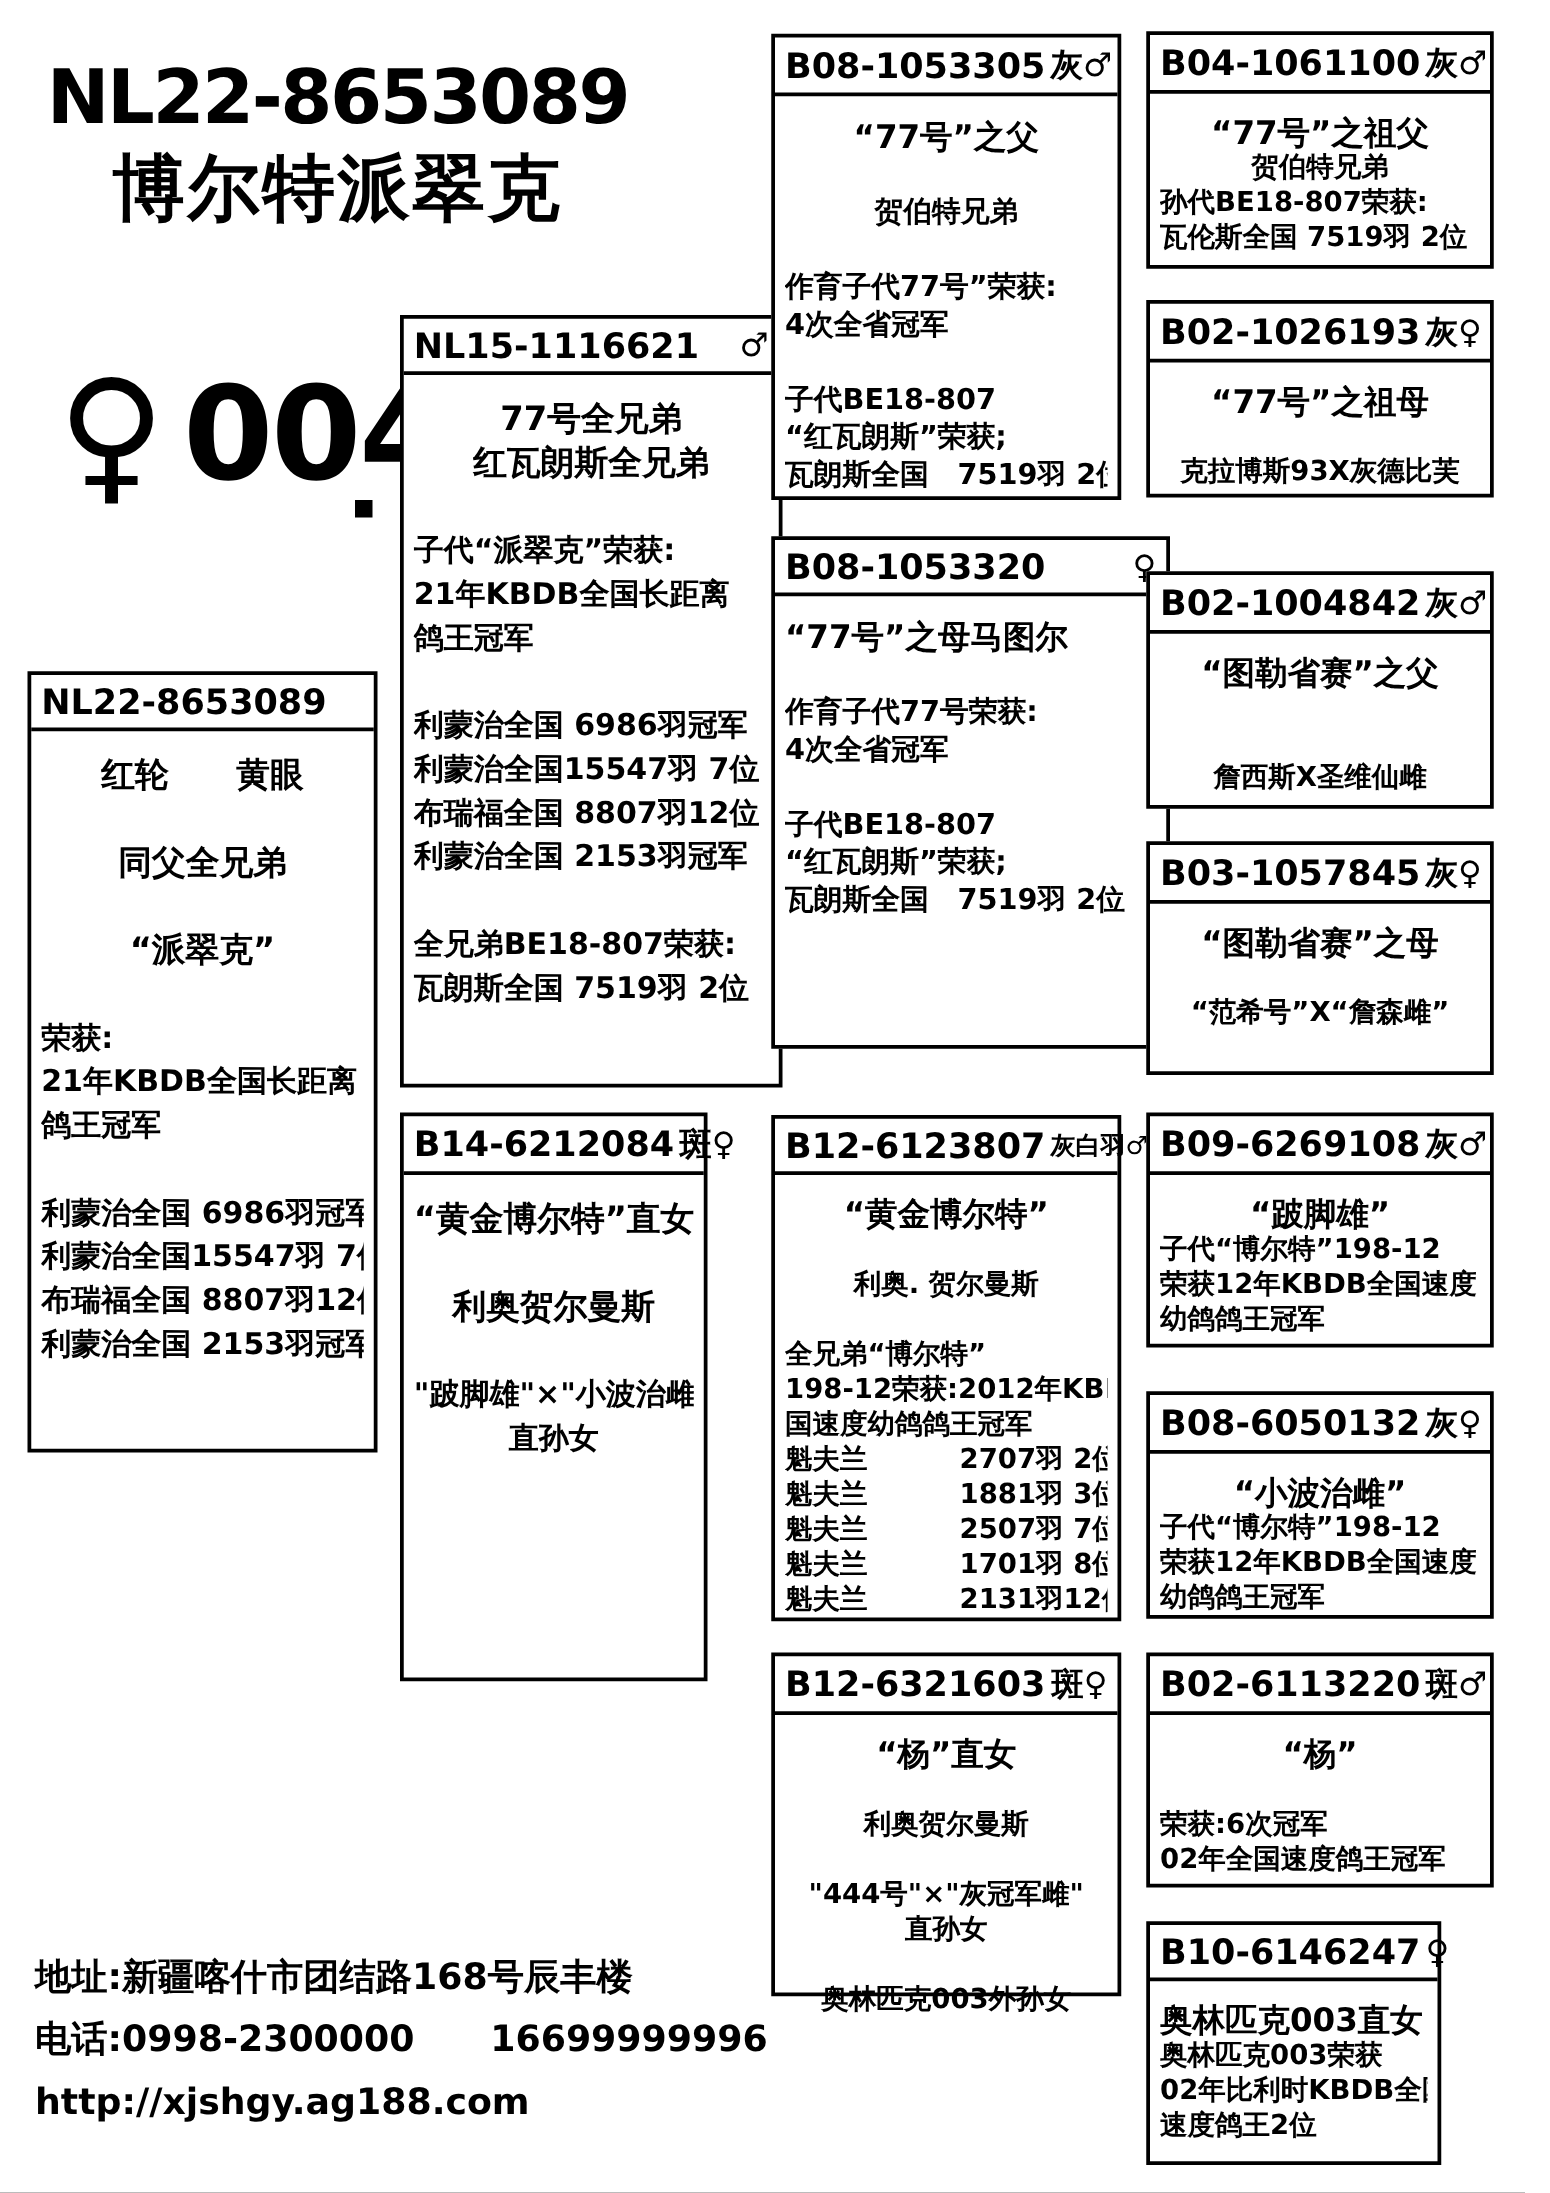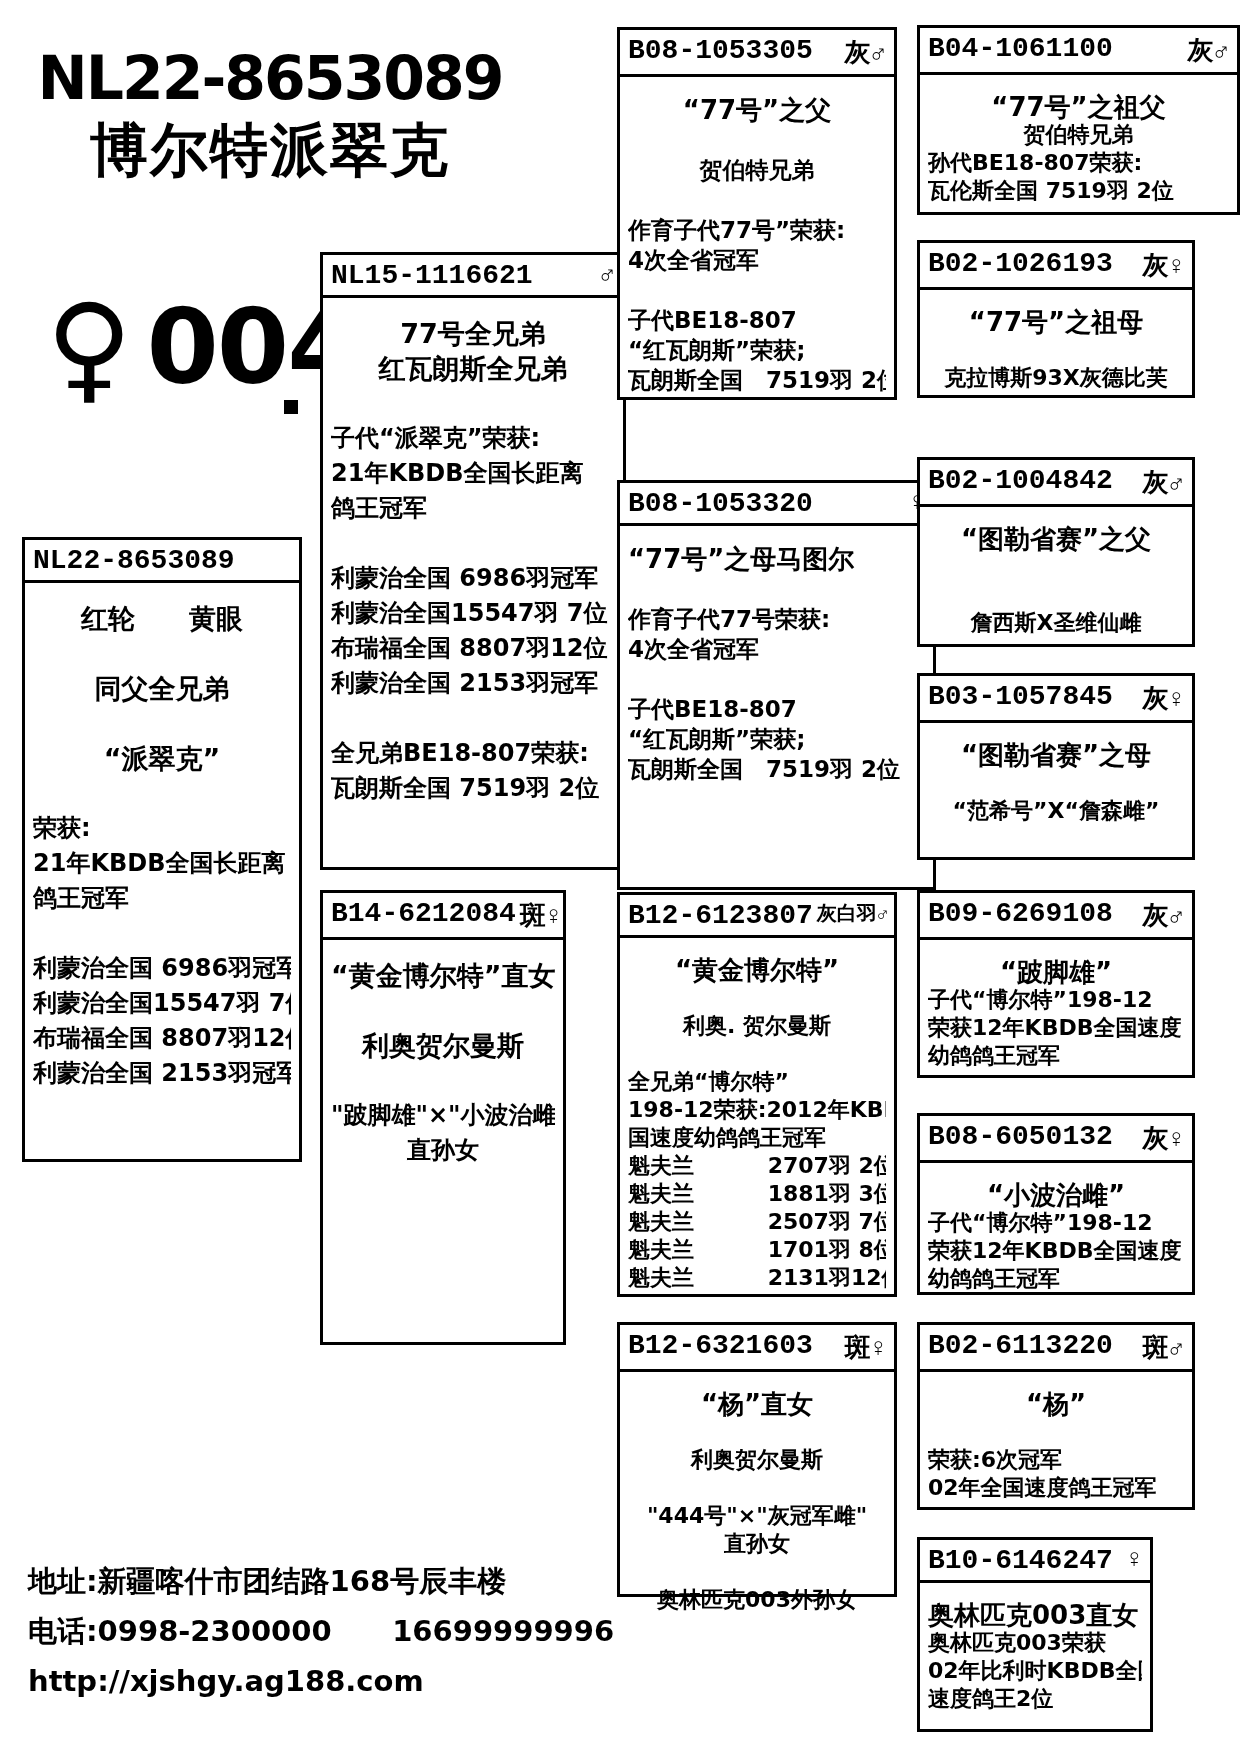--- a/index.html
+++ b/index.html
@@ -15,22 +15,22 @@
   #title .t2{font-size:58px;line-height:72px;letter-spacing:2px;white-space:pre;}
   
   #badge{position:absolute;left:46px;top:288px;display:flex;align-items:center;}
   #badge .sx{font-size:118px;line-height:118px;}
   #badge .num{font-size:104px;line-height:118px;letter-spacing:-2px;margin-left:14px;}
   
   .stub{position:absolute;background:#000;}
   
   .pbox{position:absolute;border:3px solid #000;background:#fff;}
   .pbox .hdr{
-    display:flex;justify-content:space-between;
-    border-bottom:3px solid #000;padding:5px 8px 4px 8px;font-family:Liberation Mono, monospace;
+    display:flex;justify-content:space-between;align-items:center;
+    border-bottom:3px solid #000;padding:5px 8px 4px 8px;
   }
   .pbox .hdr .ring{font-size:28px;white-space:pre;}
   .pbox .hdr .tag{font-size:26px;white-space:pre;padding-left:4px;}
   .pbox .hdr .tag.small{font-size:20px;}
   .pbox .body{padding:18px 8px;}
   .line{white-space:pre;overflow:hidden;}
   .line.c{text-align:center;}
   .roomy .line{font-size:24px;line-height:35px;}
   .roomy .line.big{font-size:27px;}
   .mid .line{font-size:23px;line-height:30px;}
@@ -133,21 +133,21 @@
         <div class="line">&nbsp;</div>
         <div class="line">作育子代77号”荣获:</div>
         <div class="line">4次全省冠军</div>
         <div class="line">&nbsp;</div>
         <div class="line">子代BE18-807</div>
         <div class="line">“红瓦朗斯”荣获;</div>
         <div class="line">瓦朗斯全国　7519羽 2位</div>
       </div>
   </div>
 
-  <div class="pbox mid" style="left:617px;top:480px;width:319px;height:410px;">
+  <div class="pbox mid" style="left:617px;top:429px;width:319px;height:410px;">
     <div class="hdr">
       <span class="ring">B08-1053320</span>
       <span class="tag">♀</span>
     </div>
     <div class="body">
         <div class="line big">“77号”之母马图尔</div>
         <div class="line">&nbsp;</div>
         <div class="line">作育子代77号荣获:</div>
         <div class="line">4次全省冠军</div>
         <div class="line">&nbsp;</div>
@@ -188,21 +188,21 @@
         <div class="line">&nbsp;</div>
         <div class="line c">利奥贺尔曼斯</div>
         <div class="line">&nbsp;</div>
         <div class="line c">"444号"×"灰冠军雌"</div>
         <div class="line c">直孙女</div>
         <div class="line">&nbsp;</div>
         <div class="line c">奥林匹克003外孙女</div>
       </div>
   </div>
 
-  <div class="pbox tight" style="left:917px;top:25px;width:323px;height:190px;">
+  <div class="pbox tight" style="left:917px;top:25px;width:278px;height:190px;">
     <div class="hdr">
       <span class="ring">B04-1061100</span>
       <span class="tag">灰♂</span>
     </div>
     <div class="body">
         <div class="line c big">“77号”之祖父</div>
         <div class="line c">贺伯特兄弟</div>
         <div class="line">孙代BE18-807荣获:</div>
         <div class="line">瓦伦斯全国 7519羽 2位</div>
       </div>

